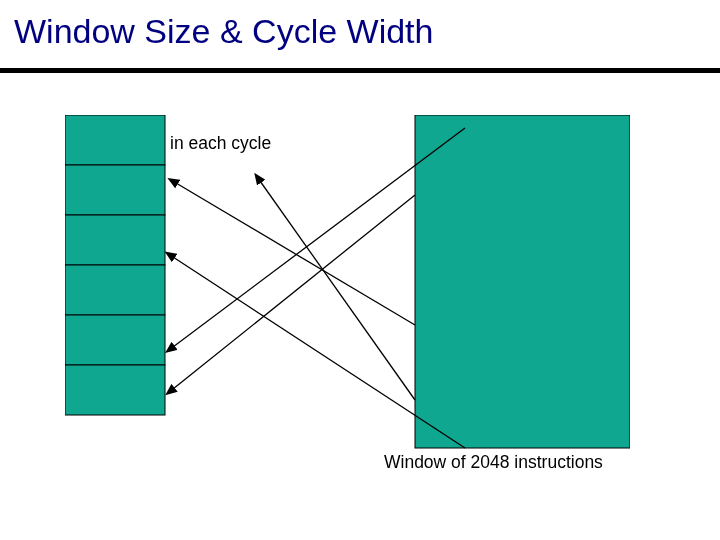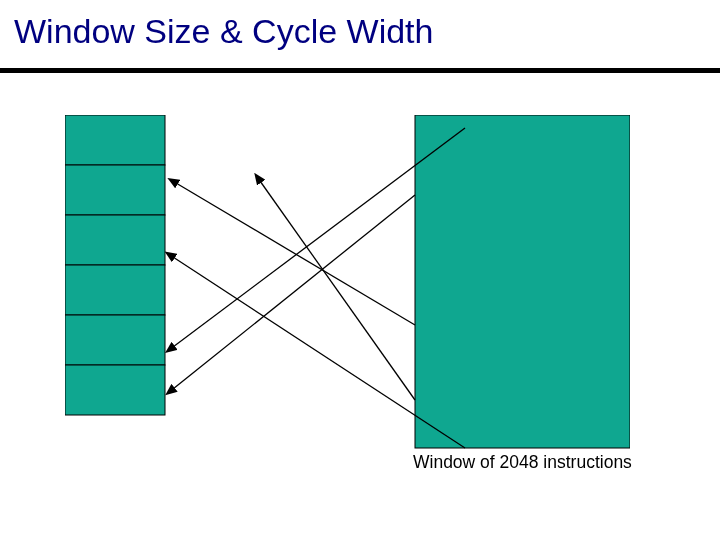--- a/index.html
+++ b/index.html
@@ -43,35 +43,36 @@
     position: absolute;
     top: 113px;
     left: 170px;
     font-size: 17.5px;
     line-height: 1.15;
     color: #000000;
   }
   .window-label {
     position: absolute;
     top: 452px;
-    left: 413px;
+    left: 384px;
     font-size: 17.5px;
     color: #000000;
   }
 </style>
 </head>
 <body>
 
 <div class="slide">
 
   <div class="title">Window Size &amp; Cycle Width</div>
   <div class="rule"></div>
 
   <div class="slots-label">
     <br>
+    <span>in each cycle</span>
   </div>
 
   <svg class="diagram" width="565" height="365" viewBox="0 0 565 365">
 
     <defs>
       <marker id="arrowhead" markerWidth="12" markerHeight="10" refX="2" refY="5" orient="auto" markerUnits="userSpaceOnUse">
         <polygon points="0,0 12,5 0,10" fill="#000000"></polygon>
       </marker>
     </defs>
 

